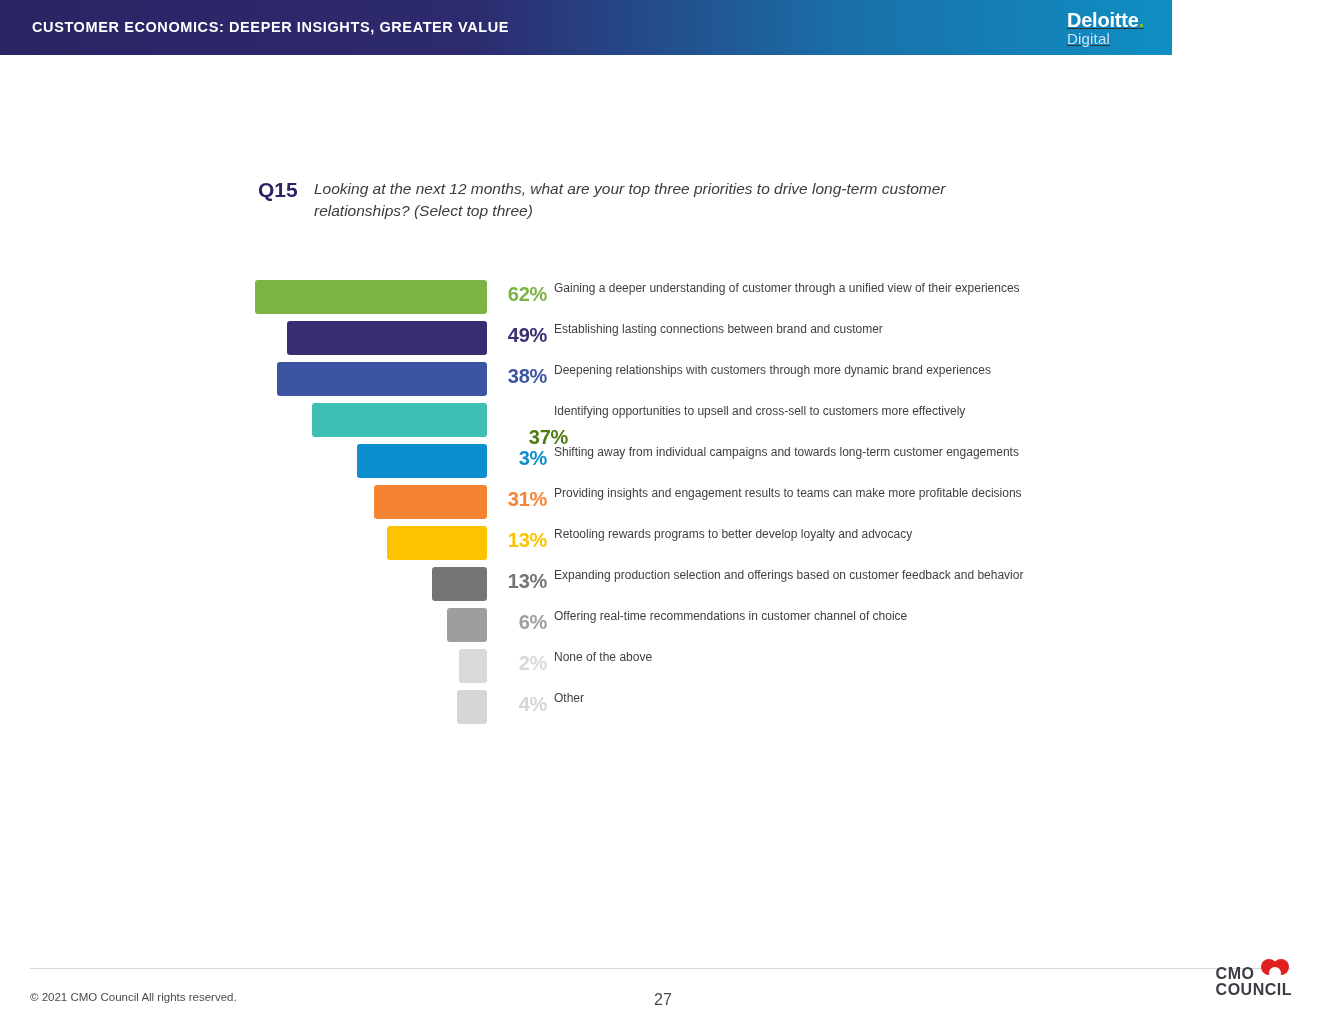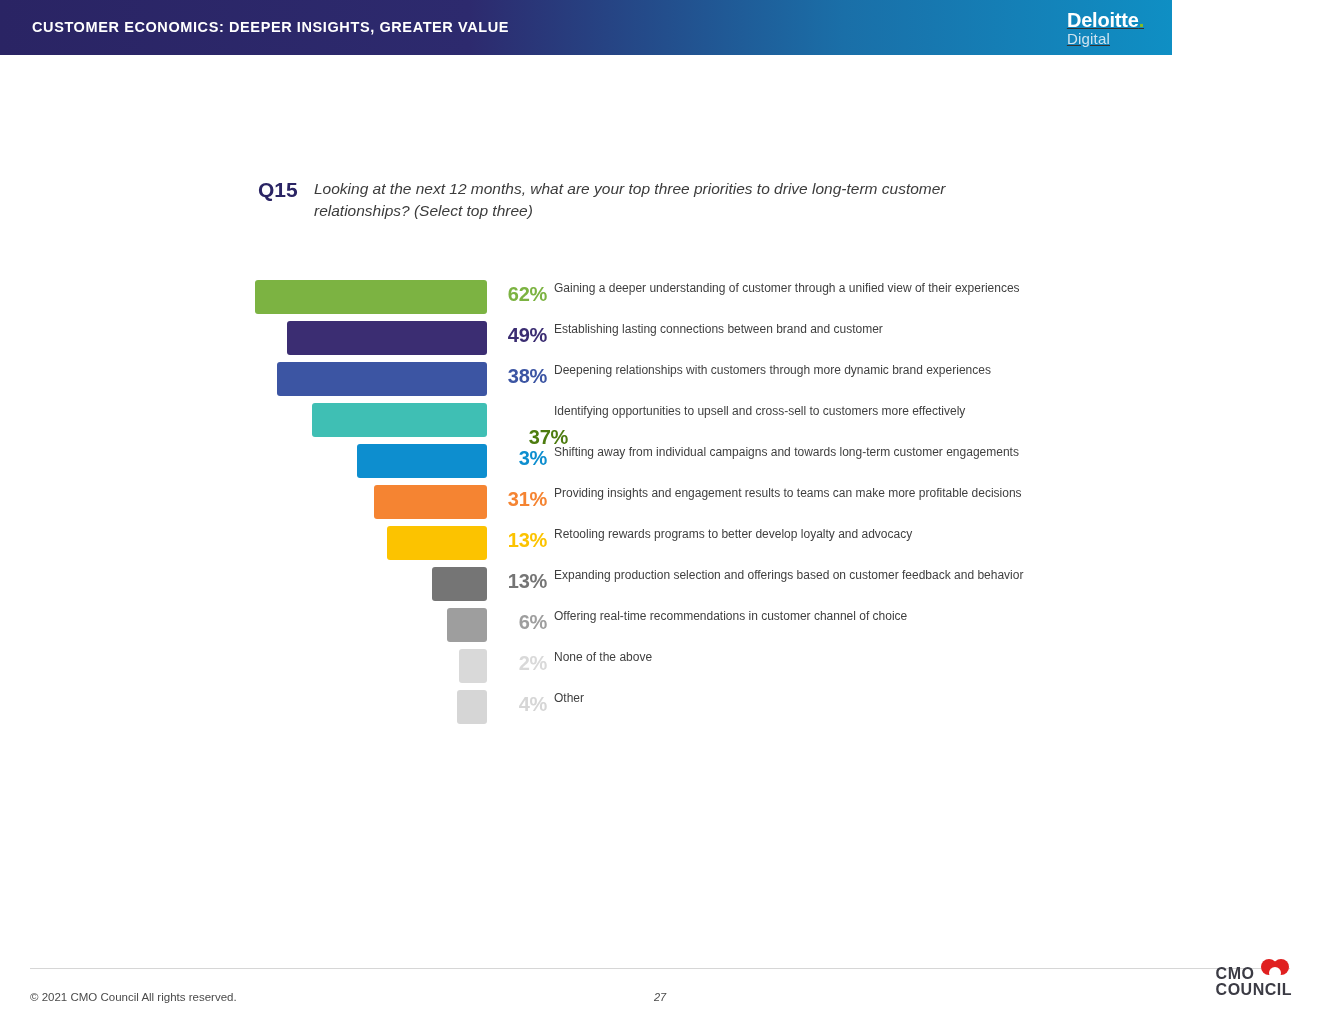--- a/index.html
+++ b/index.html
@@ -131,23 +131,22 @@
     position: absolute;
     left: 30px;
     top: 991px;
     font-size: 11.5px;
     color: #4a4a4a;
   }
   .page-number {
     position: absolute;
     left: 654px;
     top: 991px;
-    font-size: 11px;
+    font-size: 16px;
     color: #4a4a4a;
-    font-style: italic;
   }
   .cmo-logo {
     position: absolute;
     right: 28px;
     top: 966px;
     text-align: left;
     line-height: 1.0;
   }
   .cmo-logo .c1 {
     font-size: 16px;

